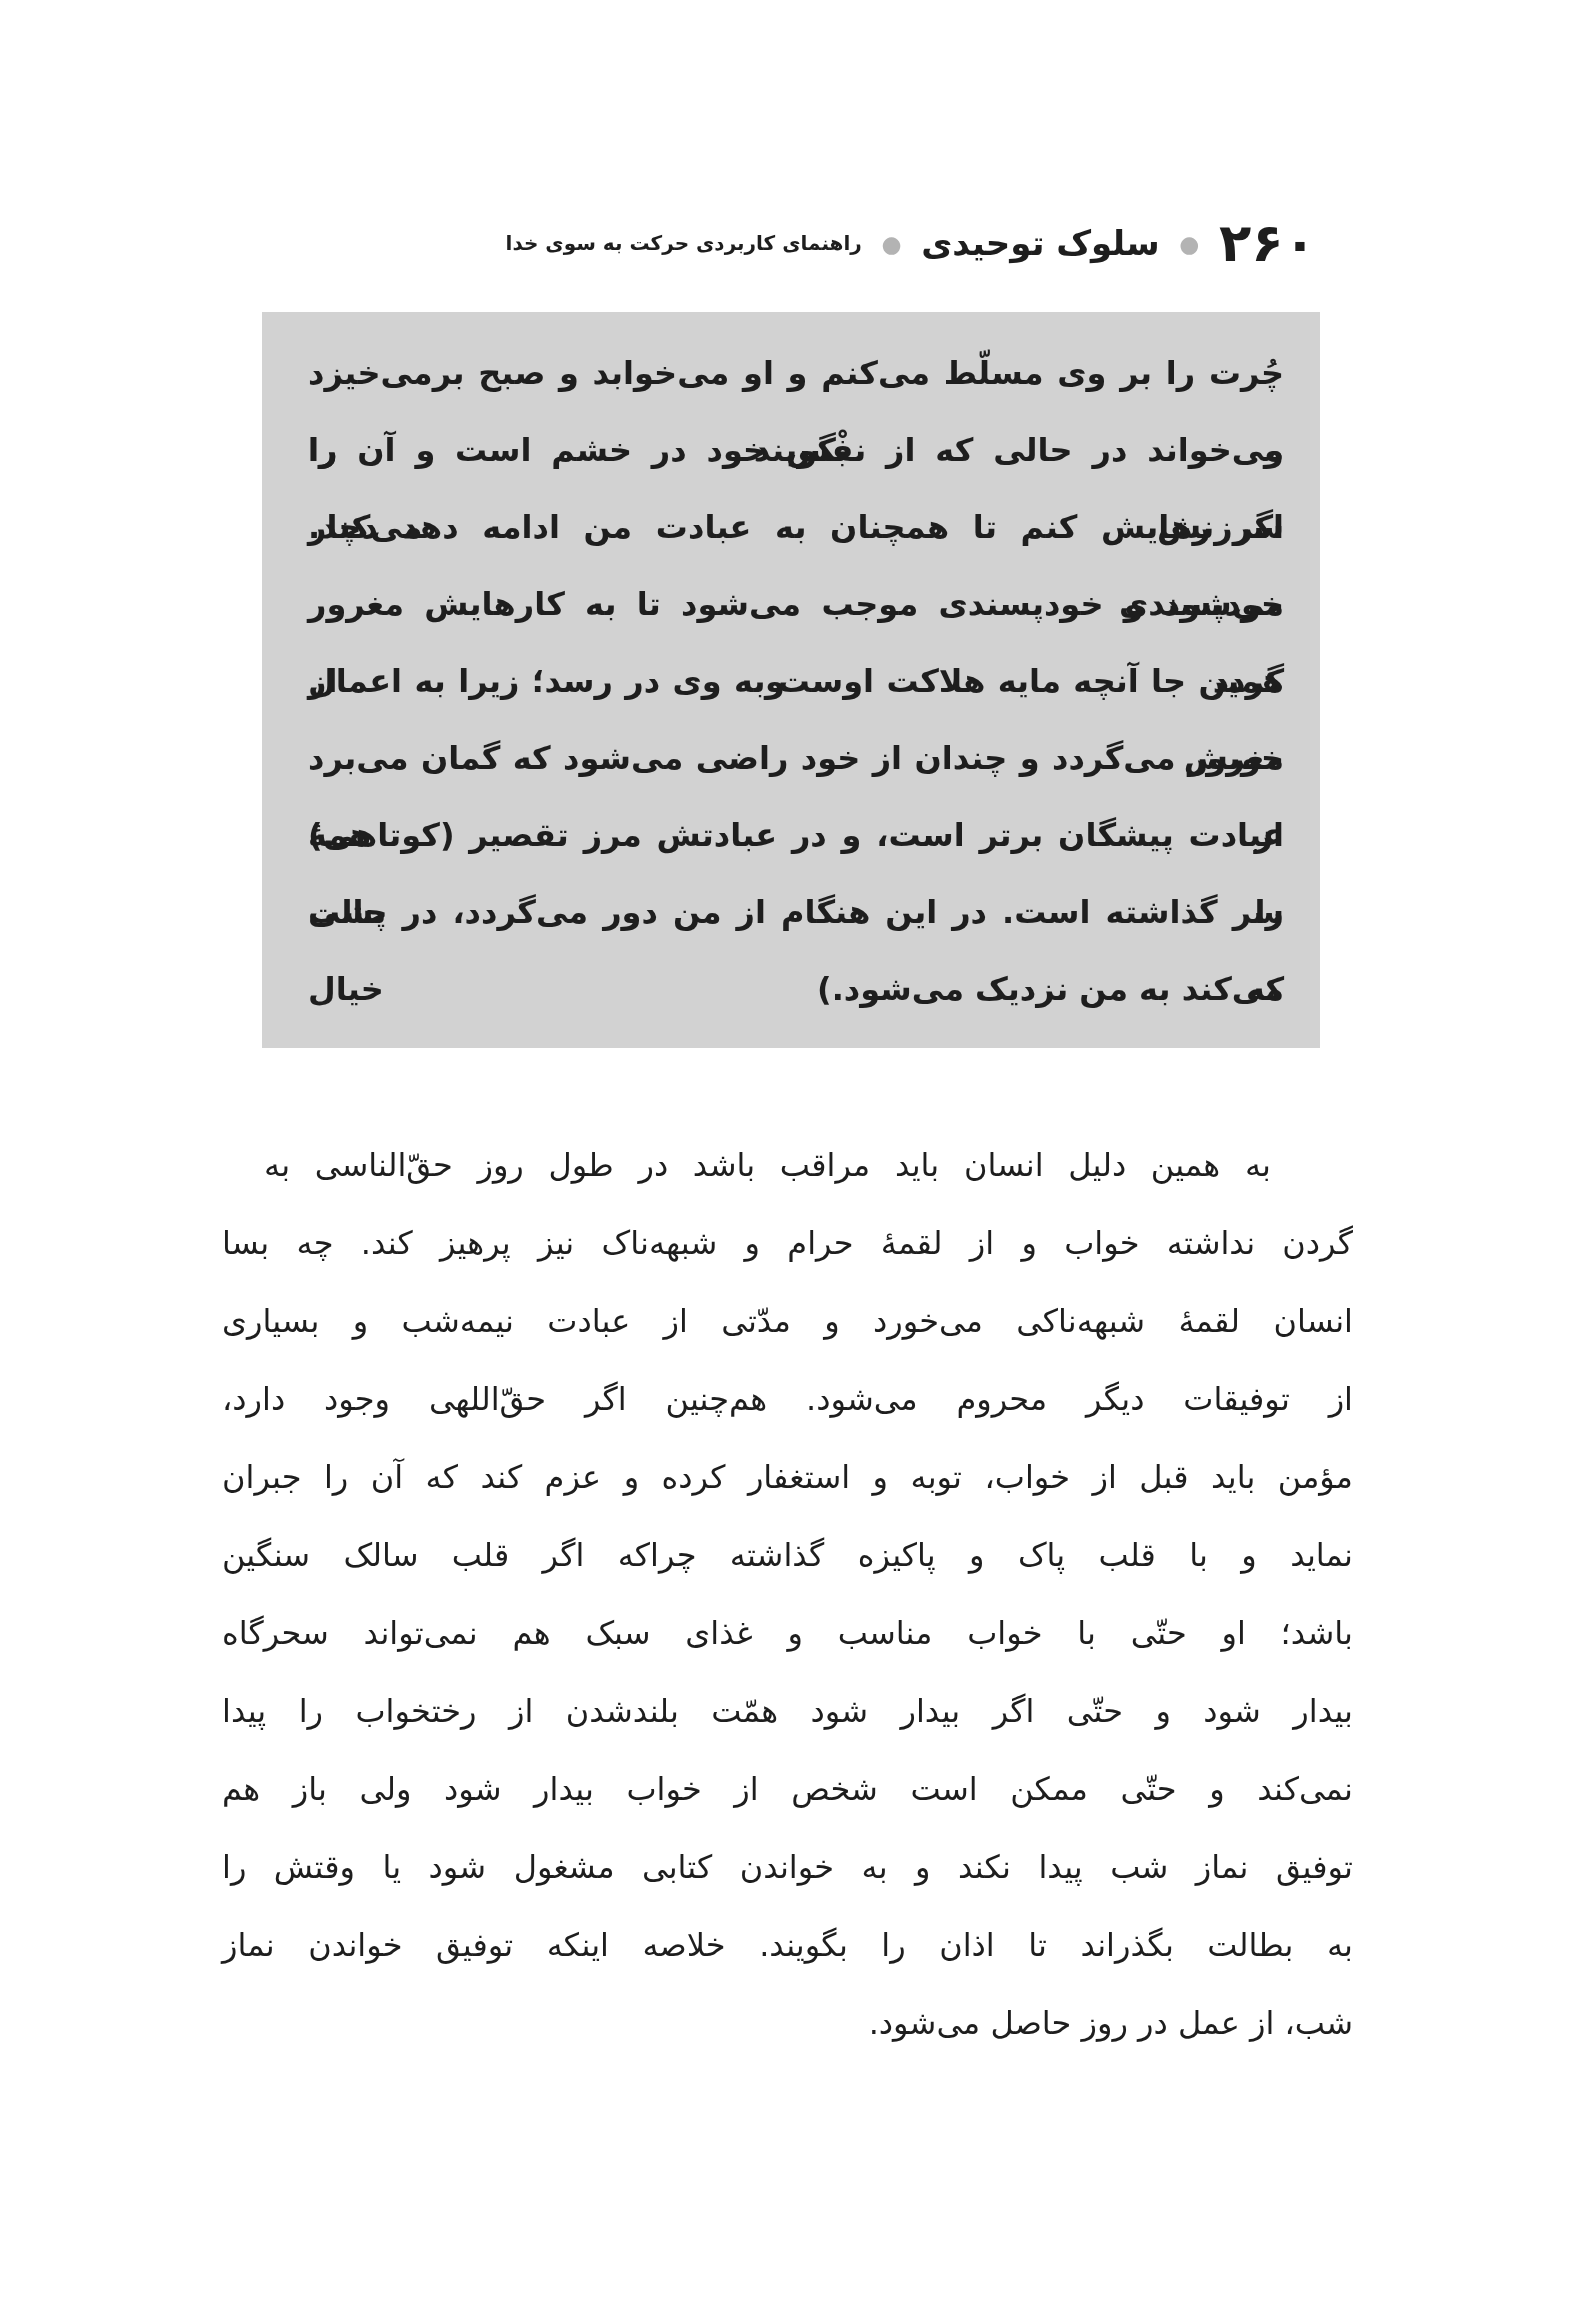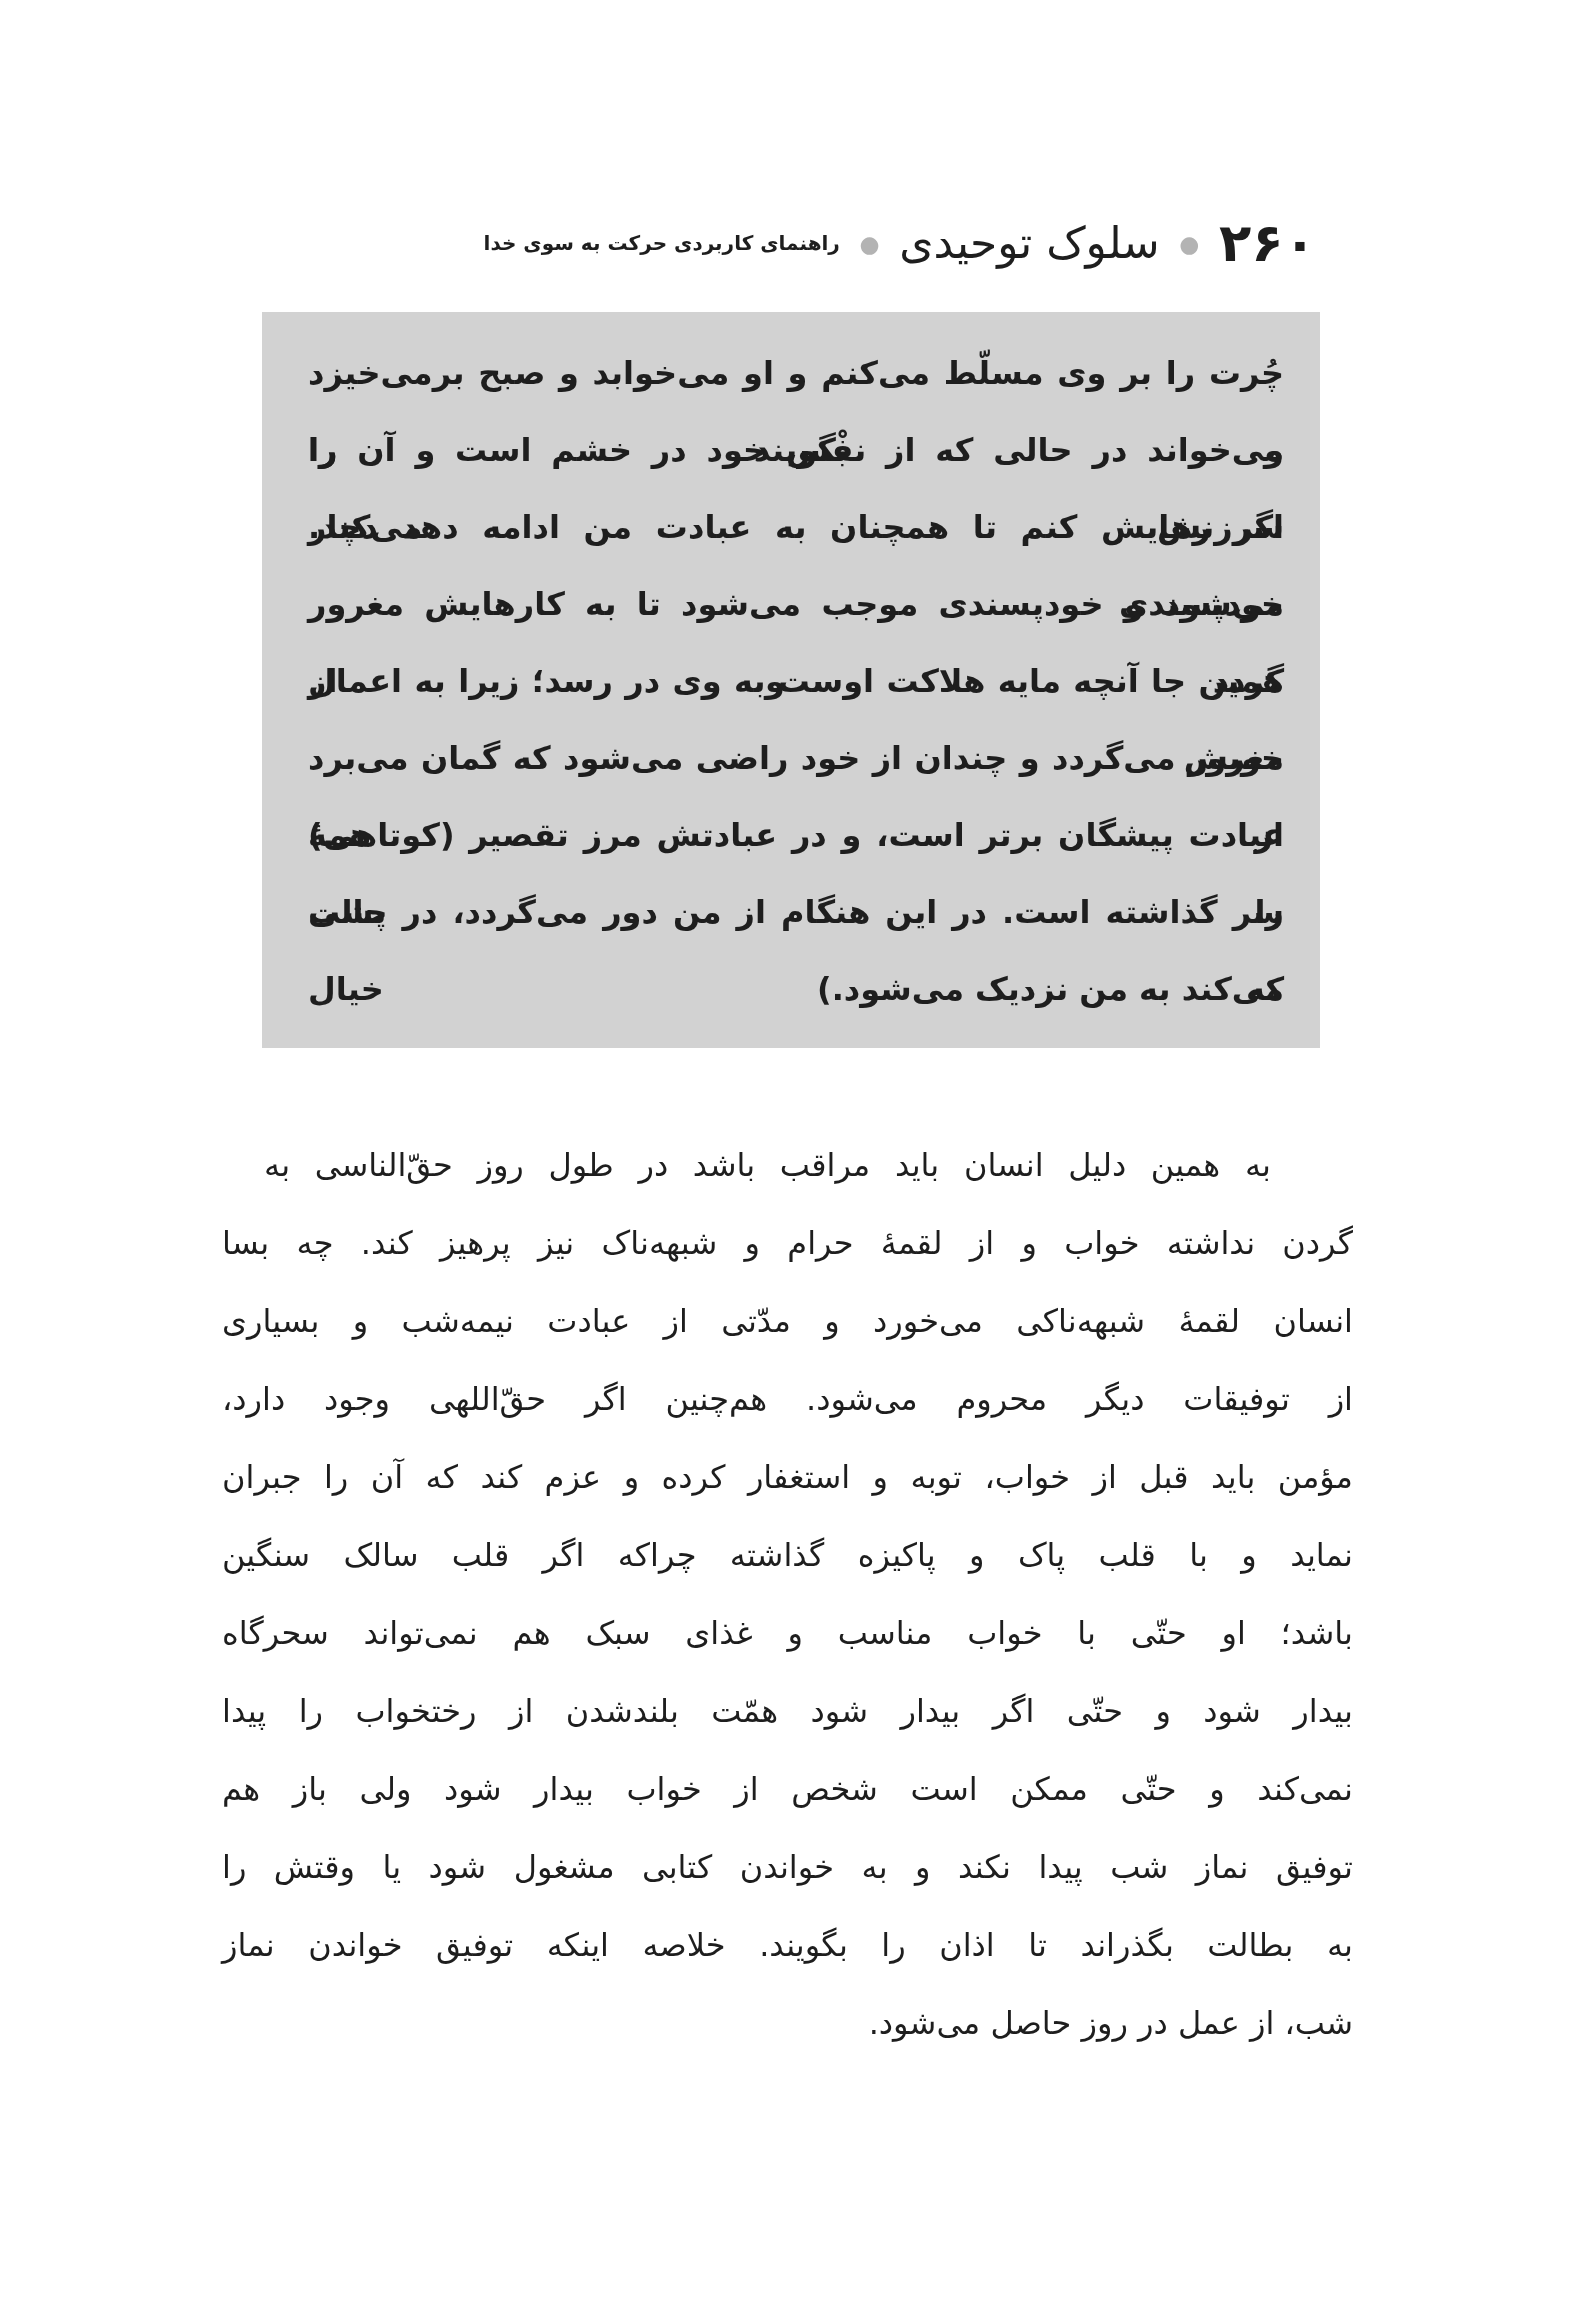--- a/index.html
+++ b/index.html
@@ -34,22 +34,22 @@
     font-weight: bold;
     letter-spacing: 0.9px;
   }
   .dot {
     color: #b3b3b3;
     font-size: 23px;
     line-height: 1;
     transform: translateY(1.8px);
   }
   .btitle {
-    font-size: 44px;
-    font-weight: normal;
+    font-size: 34px;
+    font-weight: bold;
   }
   .bsubtitle {
     font-size: 20px;
     font-weight: bold;
   }
 
   
   .quote {
     position: absolute;
     top: 312px;

